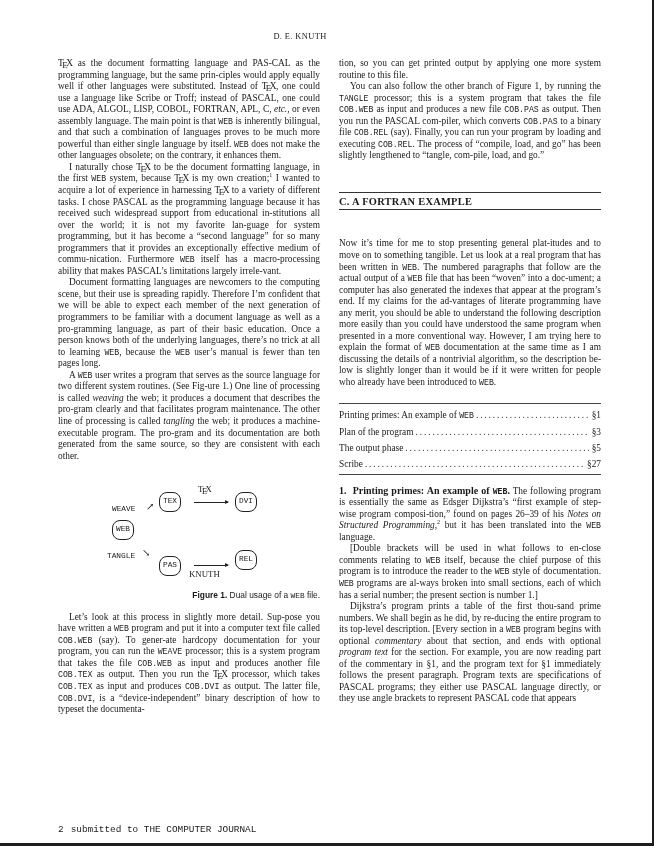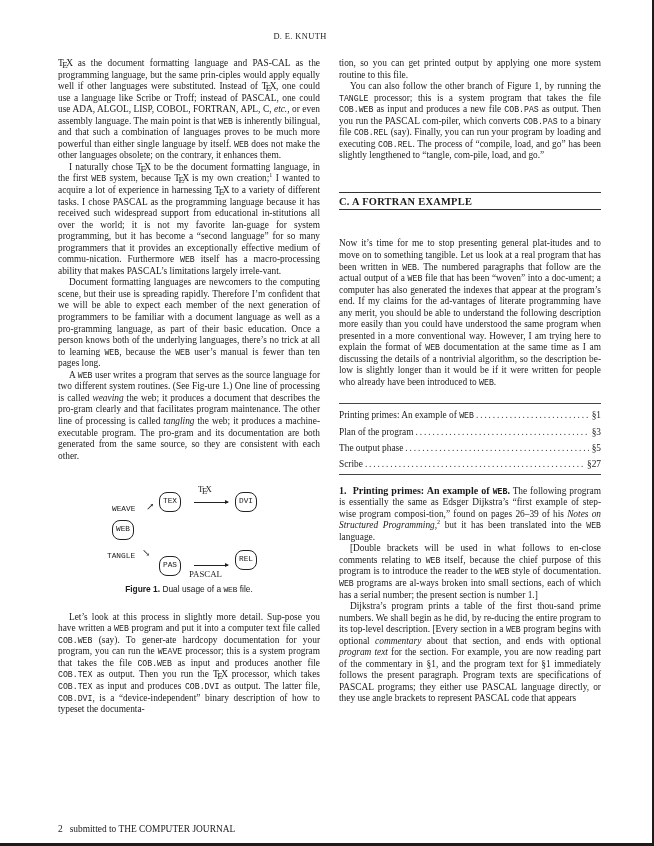--- a/index.html
+++ b/index.html
@@ -39,42 +39,42 @@
   }
   .flabel { position: absolute; font-family: "Liberation Mono", "DejaVu Sans Mono", monospace; font-size: 7.8px; }
   .flabel-serif { position: absolute; font-size: 8.8px; }
   .arrow-h { position: absolute; height: 1px; background: #222; }
   .arrow-h::after {
     content: ""; position: absolute; right: -1px; top: -2px;
     border-left: 4px solid #222; border-top: 2.5px solid transparent; border-bottom: 2.5px solid transparent;
   }
   .arrow-diag { position: absolute; font-size: 10px; line-height: 10px; }
   .fig-caption {
-    font-family: "Liberation Sans", "DejaVu Sans", sans-serif; font-size: 8.4px; text-align: center;
-    margin-top: 2px;
+    font-family: "Liberation Sans", "DejaVu Sans", sans-serif; font-size: 8.4px; text-align: right;
+    margin-top: 8px;
   }
   .fig-caption b { font-weight: bold; }
   .fig-caption .tt { font-size: 7.8px; }
 
   
   .section-head {
     margin-top: 12px; border-top: 1.5px solid #333; border-bottom: 1.5px solid #333;
     padding: 3px 0 2px 0; font-weight: bold; font-size: 10.4px; letter-spacing: 0.3px;
     text-align: left;
   }
   .toc { margin-top: 12px; border-top: 1.5px solid #444; border-bottom: 1.5px solid #444; padding: 3px 0 2px 0; }
   .toc-row { display: flex; align-items: center; line-height: 16px; }
   .toc-row .t { white-space: nowrap; padding-right: 2px; }
   .toc-row .dots { flex: 1; overflow: hidden; white-space: nowrap; letter-spacing: 1.9px; color: #333; }
   .toc-row .dots::before { content: "........................................................................................"; }
   .toc-row .n { white-space: nowrap; padding-left: 3px; }
   .sec1-head { font-weight: bold; font-size: 10px; }
   .footer {
     position: absolute; left: 58px; top: 824px;
-    font-family: Liberation Serif, serif; font-size: 9.4px; text-align: right;
+    font-family: Liberation Mono, monospace; font-size: 9.4px; text-align: right;
   }
   .footer .pg { margin-right: 7px; }
 </style>
 </head>
 <body>
 
 <div class="page-border-right"></div>
 <div class="page-border-bottom"></div>
 
 <div class="running-head">D. E. KNUTH</div>
@@ -101,28 +101,28 @@
     <div class="flabel" style="left:49px; top:75px;">TANGLE</div>
     <div class="arrow-diag" style="left:84px; top:72px;">↘</div>
 
     <div class="node" style="left:101px; top:16px;">TEX</div>
     <div class="flabel-serif tex" style="left:140px; top:8px;"><span>T</span><span class="e">E</span><span>X</span></div>
     <div class="arrow-h" style="left:136px; top:26px; width:34px;"></div>
     <div class="node" style="left:177px; top:16px;">DVI</div>
 
     <div class="node" style="left:101px; top:80px;">PAS</div>
     <div class="arrow-h" style="left:136px; top:89px; width:34px;"></div>
-    <div class="flabel-serif" style="left:131px; top:93px;">PASCAL</div>
+    <div class="flabel-serif" style="left:131px; top:93px;">KNUTH</div>
     <div class="node" style="left:177px; top:74px;">REL</div>
   </div>
   <div class="fig-caption">
     <b>Figure 1.</b> <span>Dual usage of a </span><span class="tt">WEB</span><span> file.</span>
   </div>
 
-  <p class="indent" style="margin-top:15px;">
+  <p class="indent" style="margin-top:9px;">
     <span>Let’s look at this process in slightly more detail. Sup-pose you have written a </span><span class="tt">WEB</span><span> program and put it into a computer text file called </span><span class="tt">COB.WEB</span><span> (say). To gener-ate hardcopy documentation for your program, you can run the </span><span class="tt">WEAVE</span><span> processor; this is a system program that takes the file </span><span class="tt">COB.WEB</span><span> as input and produces another file </span><span class="tt">COB.TEX</span><span> as output. Then you run the </span><span class="tex"><span>T</span><span class="e">E</span><span>X</span></span><span> processor, which takes </span><span class="tt">COB.TEX</span><span> as input and produces </span><span class="tt">COB.DVI</span><span> as output. The latter file, </span><span class="tt">COB.DVI</span><span>, is a “device-independent” binary description of how to typeset the documenta-</span>
   </p>
 </div>
 
 <div class="col col-right">
   <p>tion, so you can get printed output by applying one more system routine to this file.</p>
   <p class="indent">
     <span>You can also follow the other branch of Figure 1, by running the </span><span class="tt">TANGLE</span><span> processor; this is a system program that takes the file </span><span class="tt">COB.WEB</span><span> as input and produces a new file </span><span class="tt">COB.PAS</span><span> as output. Then you run the PASCAL com-piler, which converts </span><span class="tt">COB.PAS</span><span> to a binary file </span><span class="tt">COB.REL</span><span> (say). Finally, you can run your program by loading and executing </span><span class="tt">COB.REL</span><span>. The process of “compile, load, and go” has been slightly lengthened to “tangle, com-pile, load, and go.”</span>
   </p>
 

